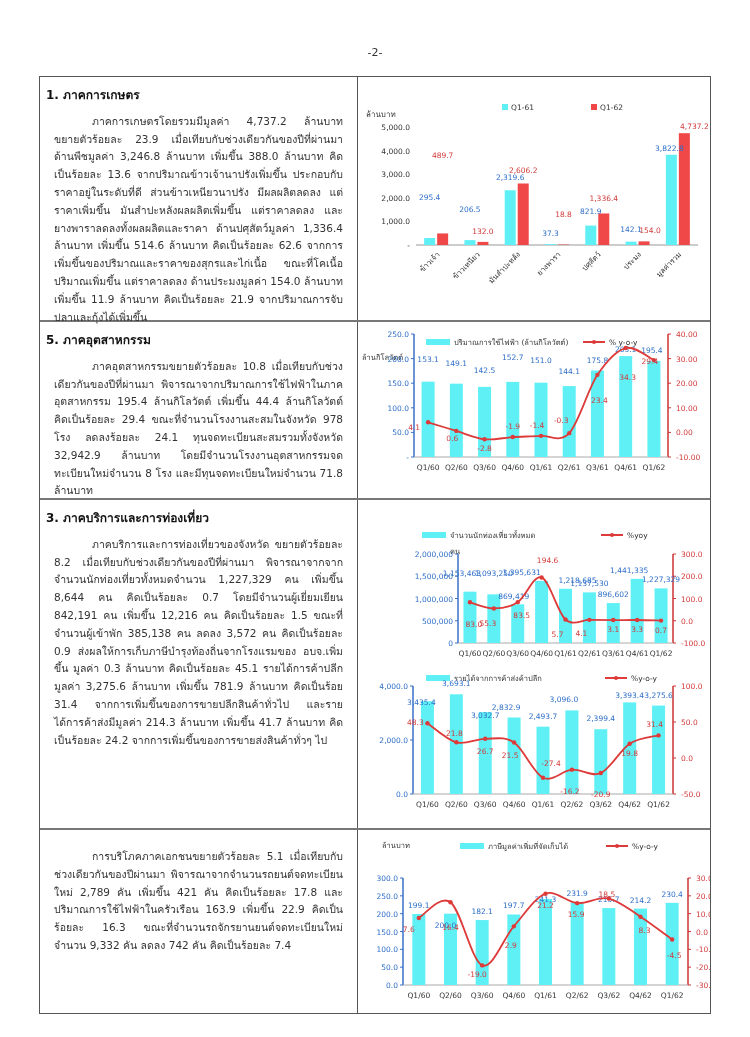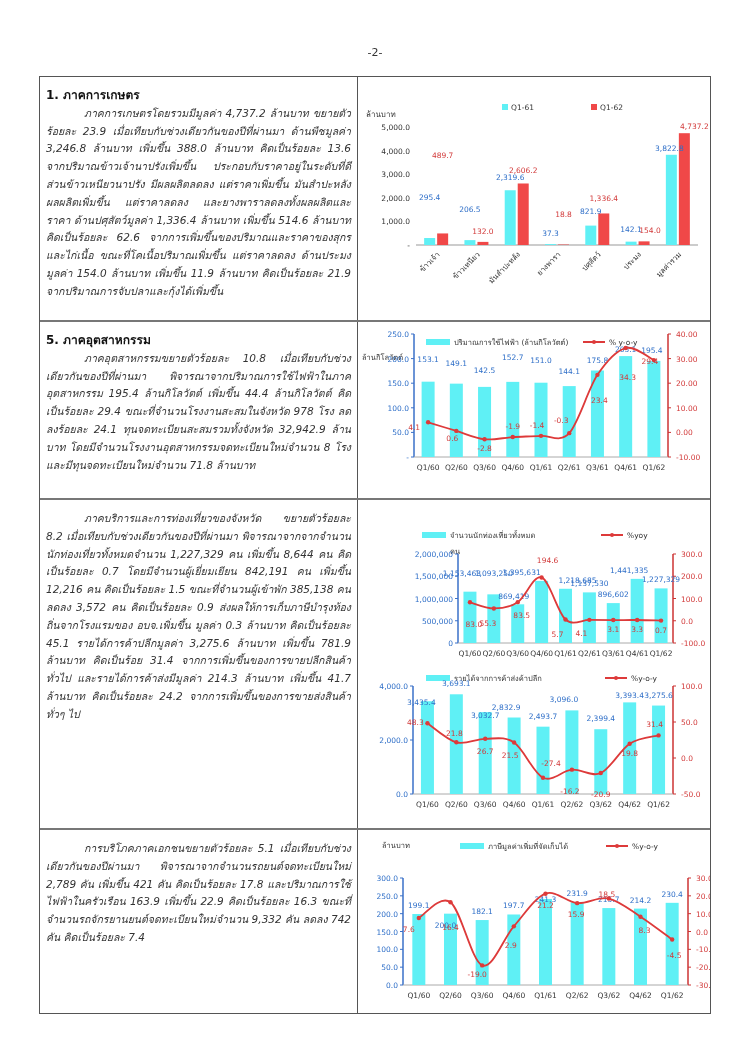--- a/index.html
+++ b/index.html
@@ -5,21 +5,21 @@
   html, body { margin:0; padding:0; }
   body { width:750px; height:1037px; background:#f2f2f2; font-family:"DejaVu Sans", sans-serif; position:relative; overflow:hidden; }
   .page { position:absolute; left:0; top:0; width:750px; height:1037px; background:#fff; }
   .page-num { position:absolute; left:0; width:750px; top:46px; text-align:center; font-size:11px; color:#333; }
   .tbl { position:absolute; left:39px; top:76px; width:672px; border:1px solid #555; box-sizing:border-box; }
   .row { display:flex; border-bottom:2px solid #777; box-sizing:border-box; }
   .row:last-child { border-bottom:none; }
   .cell-text { width:318px; border-right:1px solid #555; padding:10px 6px 6px 6px; box-sizing:border-box; font-size:10.5px; line-height:17.8px; color:#333; }
   .cell-chart { flex:1; position:relative; }
   .sec-title { font-weight:bold; font-size:12px; color:#111; margin-bottom:0px; }
-  .para { text-indent:38px; text-align:justify; margin:0;font-style:italic; }
+  .para { text-indent:38px; text-align:justify; margin:8px; }
   svg { position:absolute; left:0; top:0; }
   svg text { font-family:"DejaVu Sans", sans-serif; }
 </style>
 </head>
 <body>
 
 <div class="page">
   <div class="page-num">-2-</div>
 
   <div class="tbl">
@@ -164,20 +164,21 @@
             <text x="241.44444444444443" y="80.83600000000001" font-size="7.5" fill="#d23a3a" text-anchor="middle">23.4</text>
             <circle cx="267.66666666666663" cy="26.022000000000006" r="2.2" fill="#dd3a3a"></circle>
             <text x="269.66666666666663" y="58.022000000000006" font-size="7.5" fill="#d23a3a" text-anchor="middle">34.3</text>
             <circle cx="295.8888888888889" cy="38.07600000000001" r="2.2" fill="#dd3a3a"></circle>
             <text x="291.8888888888889" y="42.07600000000001" font-size="7.5" fill="#d23a3a" text-anchor="middle">29.4</text>
           </svg>
         </div>
     </div>
     <div class="row" style="height:330px">
       <div class="cell-text">
+        <div class="sec-title">3. ภาคบริการและการท่องเที่ยว</div>
         <p class="para">ภาคบริการและการท่องเที่ยวของจังหวัด ขยายตัวร้อยละ 8.2 เมื่อเทียบกับช่วงเดียวกันของปีที่ผ่านมา พิจารณาจากจากจำนวนนักท่องเที่ยวทั้งหมดจำนวน 1,227,329 คน เพิ่มขึ้น 8,644 คน คิดเป็นร้อยละ 0.7 โดยมีจำนวนผู้เยี่ยมเยียน 842,191 คน เพิ่มขึ้น 12,216 คน คิดเป็นร้อยละ 1.5 ขณะที่จำนวนผู้เข้าพัก 385,138 คน ลดลง 3,572 คน คิดเป็นร้อยละ 0.9 ส่งผลให้การเก็บภาษีบำรุงท้องถิ่นจากโรงแรมของ อบจ.เพิ่มขึ้น มูลค่า 0.3 ล้านบาท คิดเป็นร้อยละ 45.1 รายได้การค้าปลีกมูลค่า 3,275.6 ล้านบาท เพิ่มขึ้น 781.9 ล้านบาท คิดเป็นร้อย 31.4 จากการเพิ่มขึ้นของการขายปลีกสินค้าทั่วไป และรายได้การค้าส่งมีมูลค่า 214.3 ล้านบาท เพิ่มขึ้น 41.7 ล้านบาท คิดเป็นร้อยละ 24.2 จากการเพิ่มขึ้นของการขายส่งสินค้าทั่วๆ ไป</p>
       </div>
       <div class="cell-chart">
         <svg id="c2" width="352" height="160" style="top:0">
             <rect x="64" y="32" width="24" height="6" fill="#5ff0f5"></rect>
             <text x="92" y="38" font-size="7.5" fill="#333">จำนวนนักท่องเที่ยวทั้งหมด</text>
             <line x1="243" y1="35" x2="265" y2="35" stroke="#dd3a3a" stroke-width="2"></line>
             <circle cx="254" cy="35" r="2" fill="#dd3a3a"></circle>
             <text x="269" y="38" font-size="7.5" fill="#333">%yoy</text>
             <text x="92" y="54" font-size="7.5" fill="#333">คน</text>

